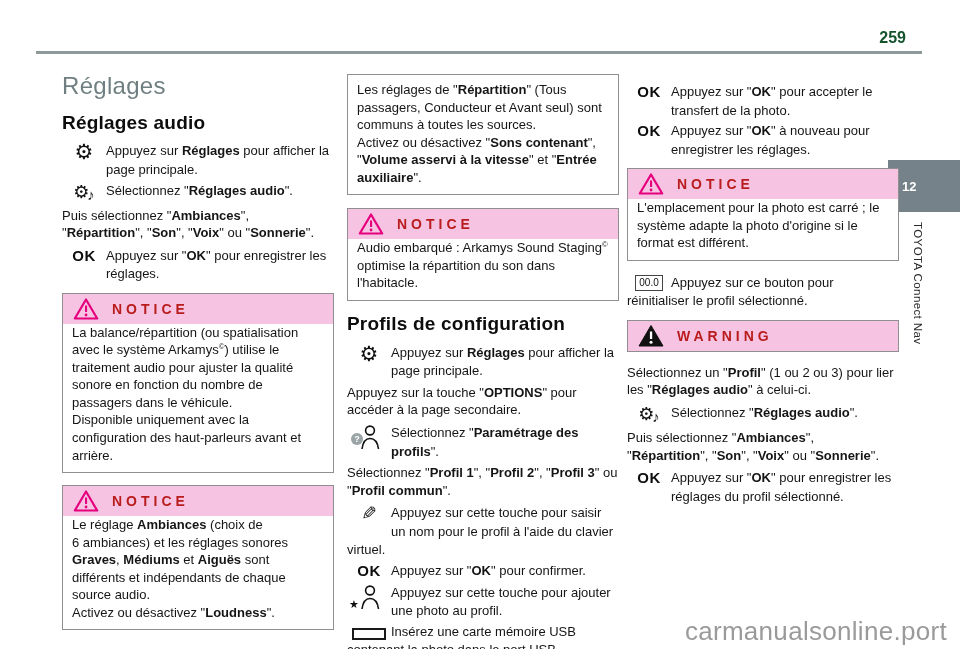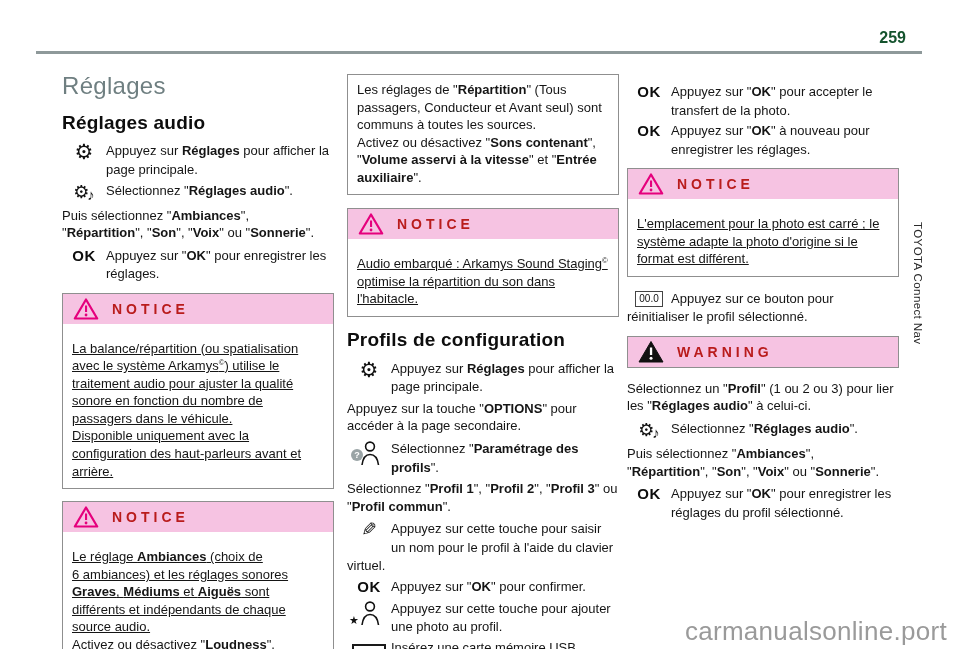--- a/index.html
+++ b/index.html
@@ -40,33 +40,36 @@
   .resetbox{font-size:10px;font-weight:normal;border:1px solid #444;padding:1px 3px;line-height:12px;color:#111;margin-top:2px;}
   .usbrect{width:30px;height:8px;border:2px solid #1a1a1a;margin-top:6px;}
   .personwrap{position:relative;display:inline-block;margin-top:1px;height:28px;}
   .qbubble{position:absolute;left:-7px;top:9px;width:12px;height:12px;border-radius:50%;background:#9aa4a6;
     color:#fff;font-size:9px;font-weight:bold;display:flex;align-items:center;justify-content:center;}
   .starmark{position:absolute;left:-9px;bottom:1px;font-size:11px;color:#111;}
 
   .nbox{border:1.5px solid #8f8f8f;margin:10px 0 12px 0;background:#fff;}
   .nbox-header{background:#f6c3e2;display:flex;align-items:center;gap:13px;padding:4px 10px;height:30px;box-sizing:border-box;}
   .nbox-title{font-size:14px;font-weight:600;letter-spacing:4px;color:#b91c1c;}
-  .nbox-body{padding:16px 9px 8px 9px;font-size:13px;line-height:1.35;white-space:pre-line;text-decoration:underline;}
+  .nbox-body{padding:0 9px 8px 9px;font-size:13px;line-height:1.35;white-space:pre-line;}
   .nbox.warning .nbox-body{background:#f8e7f2;}
   .plainbox{border:1.5px solid #8f8f8f;padding:6px 9px 8px 9px;margin:0 0 13px 0;
     font-size:13px;line-height:1.35;white-space:pre-line;}
 </style>
 </head>
 <body>
 
 <div class="page">
 
   <div class="toprule"></div>
   <div class="pagenum">259</div>
 
+  <div class="side-tab">
+    <span>12</span>
+  </div>
   <div class="side-label">TOYOTA Connect Nav</div>
   <div class="watermark">carmanualsonline.port</div>
 
   <div class="col col-left">
     <h1 class="doc-title">Réglages</h1>
     <h2 class="sec">Réglages audio</h2>
 
     <div class="ipar">
       <span class="ficon">
           <span class="gear">⚙</span>

